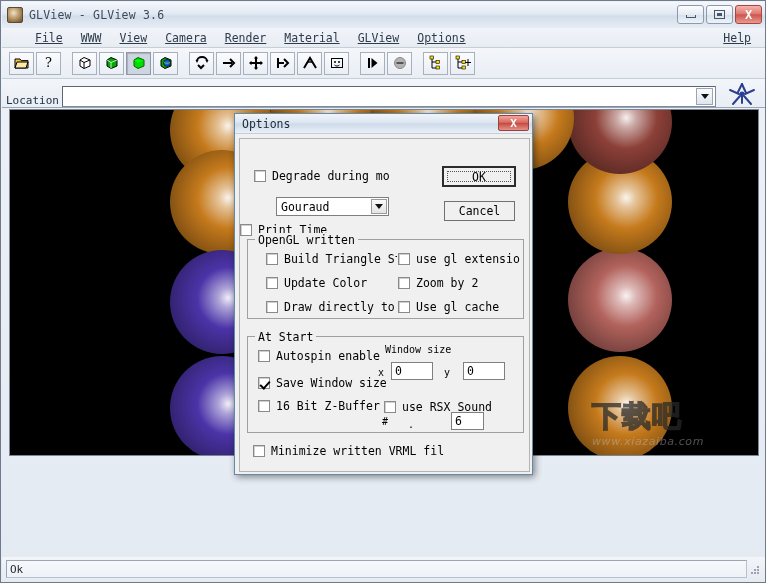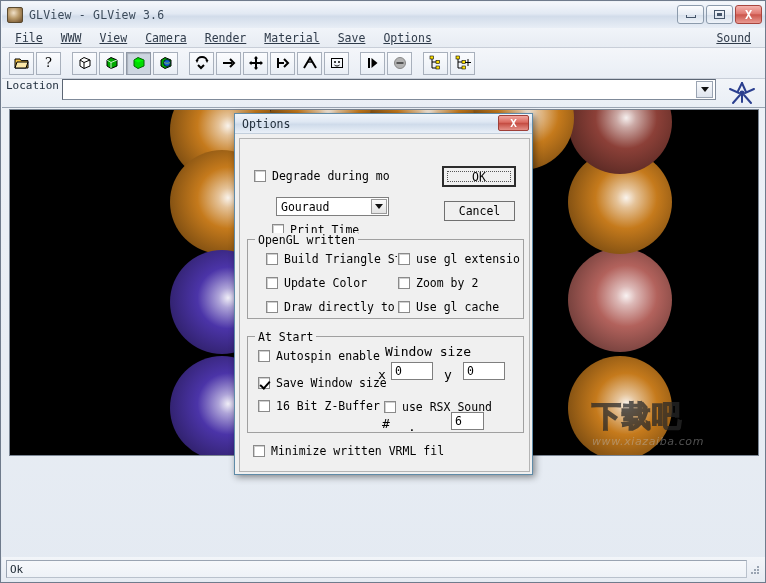--- a/index.html
+++ b/index.html
@@ -50,21 +50,21 @@
   }
   .glyph-min { width: 10px; height: 3px; border: 1px solid #45556a; border-top:none; margin-top:4px;}
   .glyph-max { width: 11px; height: 9px; border: 1px solid #45556a; position: relative; }
   .glyph-max::after { content:""; position:absolute; left:2px; top:2px; width:5px; height:3px; background:#45556a;}
   .glyph-close { font-size: 12px; font-weight: bold; line-height: 1; }
 
   
   .menubar {
     position: absolute; left: 1px; top: 27px; width: 764px; height: 20px;
     background: linear-gradient(180deg,#f1f4f9 0%,#e7ecf3 100%);
-    display: flex; align-items: center; padding-left: 4px;
+    display: flex; align-items: center; padding-left: 24px;
     border-bottom: 1px solid #c8ced8;
   }
   .menu-item {
     font-size: 11.5px; color: #2f3b4a; padding: 1px 9px; cursor: default;
     font-family: "DejaVu Sans Mono","Liberation Mono",monospace;
   }
   .menu-item span.u { text-decoration: underline; }
   .menu-right { margin-left: auto; margin-right: 6px; }
 
   
@@ -85,21 +85,21 @@
     background: #cdd5e0;
     border: 1px solid #8f98a6;
     box-shadow: inset 1px 1px 1px rgba(0,0,0,.18);
   }
   .tb-sep { width: 9px; height: 23px; }
 
   
   .locbar {
     position: absolute; left: 1px; top: 78px; width: 764px; height: 29px;
     background: linear-gradient(180deg,#f2f5f9 0%,#e9eef5 100%);
-    display: flex; align-items: flex-start; padding: 0 4px;
+    display: flex; align-items: flex-end; padding: 0 4px;
     border-bottom: 1px solid #9aa4b2;
   }
   .loc-label { font-size: 11px; color: #22303f; width: 56px; overflow:hidden; white-space:nowrap;}
   .loc-combo {
     flex: 1; height: 21px; background: #fff;
     border: 1px solid #7f8a99;
     border-top-color:#5c6674; border-left-color:#5c6674;
     display: flex; align-items: center; position: relative;
   }
   .loc-input { flex:1; font-size: 11px; padding-left: 4px; color:#000; background:transparent; border:none; outline:none;
@@ -226,21 +226,21 @@
     font-size: 11.5px; color: #000; padding: 0 3px;
     font-family: "DejaVu Sans Mono","Liberation Mono",monospace;
   }
   .field {
     position: absolute; background: #fff; border: 1px solid #7f7f7f;
     font-size: 11.5px; color: #000; display: flex; align-items: center;
     padding-left: 3px;
     font-family: "DejaVu Sans Mono","Liberation Mono",monospace;
   }
   .plain-label {
-    position: absolute; font-size: 13px; color: #000; white-space: nowrap;
+    position: absolute; font-size: 10px; color: #000; white-space: nowrap;
     font-family: "DejaVu Sans Mono","Liberation Mono",monospace;
   }
 </style>
 </head>
 <body>
 
 <div id="app">
 
   <div class="titlebar">
     <div class="app-icon"></div>
@@ -258,23 +258,23 @@
     </div>
   </div>
 
   <div class="menubar">
     <div class="menu-item"><span class="u">File</span></div>
     <div class="menu-item"><span class="u">WWW</span></div>
     <div class="menu-item"><span class="u">View</span></div>
     <div class="menu-item"><span class="u">Camera</span></div>
     <div class="menu-item"><span class="u">Render</span></div>
     <div class="menu-item"><span class="u">Material</span></div>
-    <div class="menu-item"><span class="u">Save</span></div>
+    <div class="menu-item"><span class="u">GLView</span></div>
     <div class="menu-item"><span class="u">Options</span></div>
-    <div class="menu-item menu-right"><span class="u">Sound</span></div>
+    <div class="menu-item menu-right"><span class="u">Help</span></div>
   </div>
 
   <div class="toolbar">
     <div class="tb-btn">
       <svg width="16" height="14" viewBox="0 0 16 14">
         <path d="M1 3h5l1.2 1.6H14V12H1z" fill="#f5c243" stroke="#000" stroke-width="1"></path>
         <path d="M3 6h11l-2 6H1z" fill="#fde9a8" stroke="#000" stroke-width="1"></path>
       </svg>
     </div>
     <div class="tb-btn">
@@ -460,21 +460,21 @@
         <div class="cb-label">Degrade during mo</div>
       </div>
 
       <div class="dlg-combo" style="left:36px; top:58px;">
         <div class="txt">Gouraud</div>
         <div class="arw">
           <div class="tri-down"></div>
         </div>
       </div>
 
-      <div class="cb-row" style="left:32px; top:84px;">
+      <div class="cb-row" style="left:0; top:84px;">
         <div class="checkbox"></div>
         <div class="cb-label">Print Time</div>
       </div>
 
       <div class="btn default" style="left:202px; top:27px; width:74px; height:21px;">
         <div class="inner">
           <span>OK</span>
         </div>
       </div>
       <div class="btn" style="left:204px; top:62px; width:71px; height:20px;">

